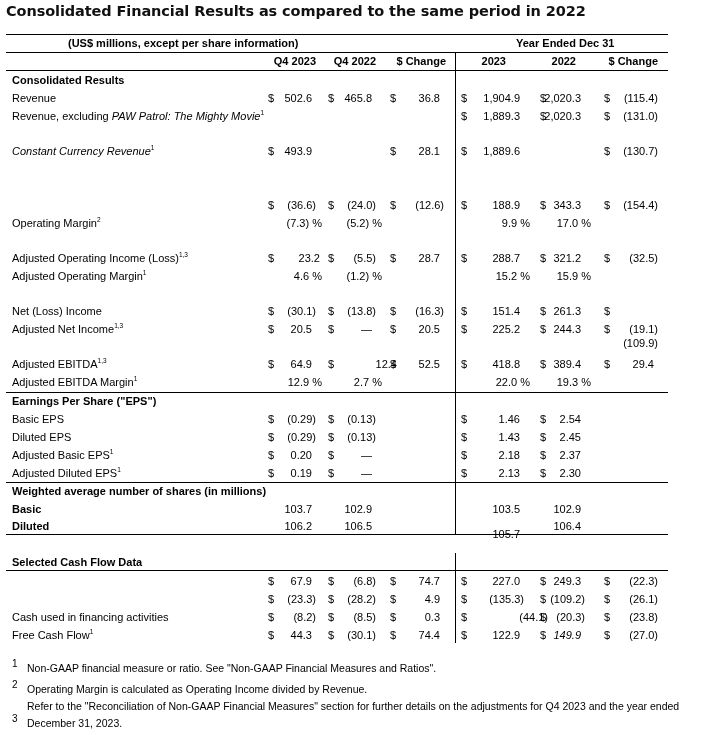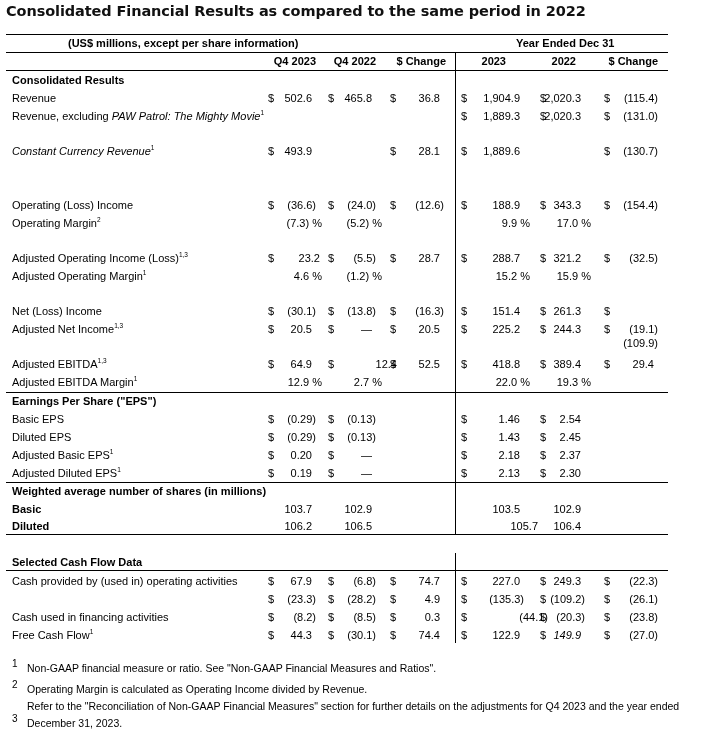--- a/index.html
+++ b/index.html
@@ -80,21 +80,20 @@
       <span class="cell" style="left: 268px;">$</span>
       <span class="cell r" style="left: 242px; width: 70px;">493.9</span>
       <span class="cell" style="left: 390px;">$</span>
       <span class="cell r" style="left: 370px; width: 70px;">28.1</span>
       <span class="cell" style="left: 461px;">$</span>
       <span class="cell r" style="left: 450px; width: 70px;">1,889.6</span>
       <span class="cell" style="left: 604px;">$</span>
       <span class="cell r" style="left: 588px; width: 70px;">(130.7)</span>
     </div>
     <div class="row" style="top: 196px;">
-      <span class="cell lbl"><span>Operating (Loss) Income</span></span>
       <span class="cell" style="left: 268px;">$</span>
       <span class="cell r" style="left: 246px; width: 70px;">(36.6)</span>
       <span class="cell" style="left: 328px;">$</span>
       <span class="cell r" style="left: 306px; width: 70px;">(24.0)</span>
       <span class="cell" style="left: 390px;">$</span>
       <span class="cell r" style="left: 374px; width: 70px;">(12.6)</span>
       <span class="cell" style="left: 461px;">$</span>
       <span class="cell r" style="left: 450px; width: 70px;">188.9</span>
       <span class="cell" style="left: 540px;">$</span>
       <span class="cell r" style="left: 511px; width: 70px;">343.3</span>
@@ -236,28 +235,27 @@
       <span class="cell lbl bold"><span>Basic</span></span>
       <span class="cell r" style="left: 242px; width: 70px;">103.7</span>
       <span class="cell r" style="left: 302px; width: 70px;">102.9</span>
       <span class="cell r" style="left: 450px; width: 70px;">103.5</span>
       <span class="cell r" style="left: 511px; width: 70px;">102.9</span>
     </div>
     <div class="row" style="top: 517px;">
       <span class="cell lbl bold"><span>Diluted</span></span>
       <span class="cell r" style="left: 242px; width: 70px;">106.2</span>
       <span class="cell r" style="left: 302px; width: 70px;">106.5</span>
-      <span class="cell r" style="left: 468px; width: 70px;">105.7</span>
+      <span class="cell r" style="left: 450px; width: 70px; margin-top: 8px;">105.7</span>
       <span class="cell r" style="left: 511px; width: 70px;">106.4</span>
     </div>
     <div class="row" style="top: 553px;">
       <span class="cell lbl bold">Selected Cash Flow Data</span>
     </div>
     <div class="row" style="top: 572px;">
-      <span class="cell lbl"><span>Cash provided by (used in) operating activities</span></span>
       <span class="cell" style="left: 268px;">$</span>
       <span class="cell r" style="left: 242px; width: 70px;">67.9</span>
       <span class="cell" style="left: 328px;">$</span>
       <span class="cell r" style="left: 306px; width: 70px;">(6.8)</span>
       <span class="cell" style="left: 390px;">$</span>
       <span class="cell r" style="left: 370px; width: 70px;">74.7</span>
       <span class="cell" style="left: 461px;">$</span>
       <span class="cell r" style="left: 450px; width: 70px;">227.0</span>
       <span class="cell" style="left: 540px;">$</span>
       <span class="cell r" style="left: 511px; width: 70px;">249.3</span>

